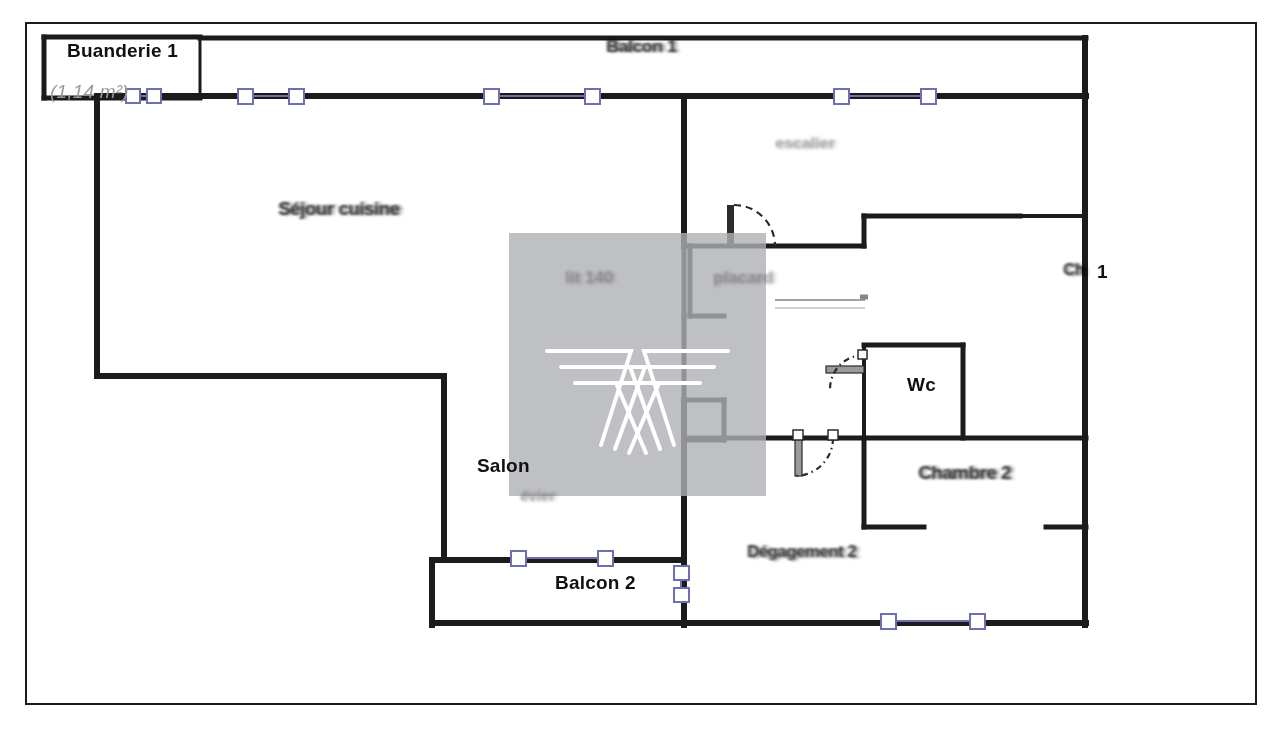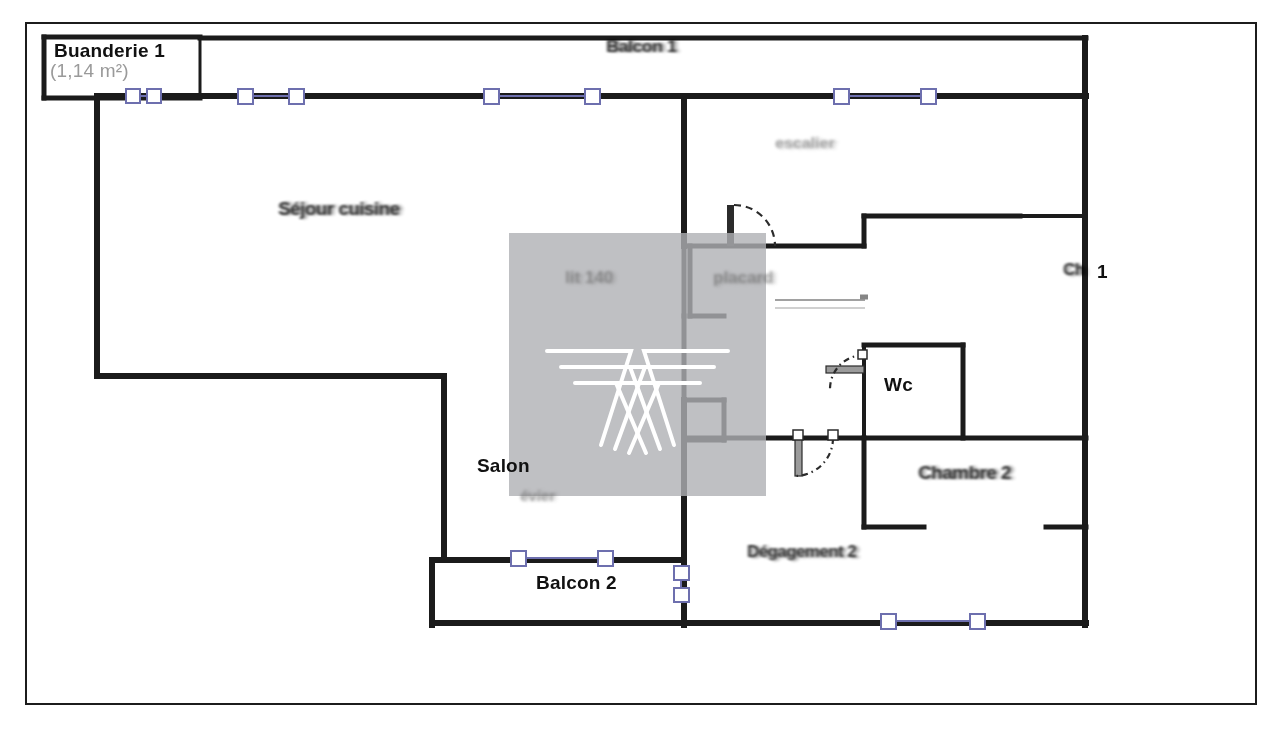--- a/index.html
+++ b/index.html
@@ -229,39 +229,39 @@
       <path d="M38,118 L122,118 L92,212"></path>
       <path d="M52,134 L136,134 L106,216"></path>
       <path d="M66,150 L150,150 L120,220"></path>
 
       <path d="M219,118 L135,118 L165,212"></path>
       <path d="M205,134 L121,134 L151,216"></path>
       <path d="M191,150 L107,150 L137,220"></path>
     </g>
   </svg>
 
-  <div class="lbl big" style="left:54px; top:40px;">Buanderie 1</div>
-
-  <div class="lbl area" style="left:50px; top:60px;">(1,14 m²)</div>
+  <div class="lbl big" style="left:67px; top:40px;">Buanderie 1</div>
+
+  <div class="lbl area" style="left:50px; top:81px;font-style:italic;">(1,14 m²)</div>
 
   <div class="smudge heavy" style="left:278px; top:198px; font-size:19px;">
     <span>Séjour cuisine</span>
     <span class="ghost">Séjour cuisine</span>
   </div>
 
   <div class="smudge heavy" style="left:606px; top:36px; font-size:18px;">
     <span>Balcon 1</span>
     <span class="ghost">Balcon 1</span>
   </div>
 
   <div class="lbl big" style="left:477px; top:455px;">Salon</div>
 
-  <div class="lbl big" style="left:536px; top:572px;">Balcon 2</div>
-
-  <div class="lbl big" style="left:884px; top:374px;">Wc</div>
+  <div class="lbl big" style="left:555px; top:572px;">Balcon 2</div>
+
+  <div class="lbl big" style="left:907px; top:374px;">Wc</div>
 
   <div class="smudge heavy" style="left:918px; top:462px; font-size:19px;">
     <span>Chambre 2</span>
     <span class="ghost">Chambre 2</span>
   </div>
 
   <div class="smudge heavy" style="left:747px; top:542px; font-size:17px;">
     <span>Dégagement 2</span>
     <span class="ghost">Dégagement 2</span>
   </div>

